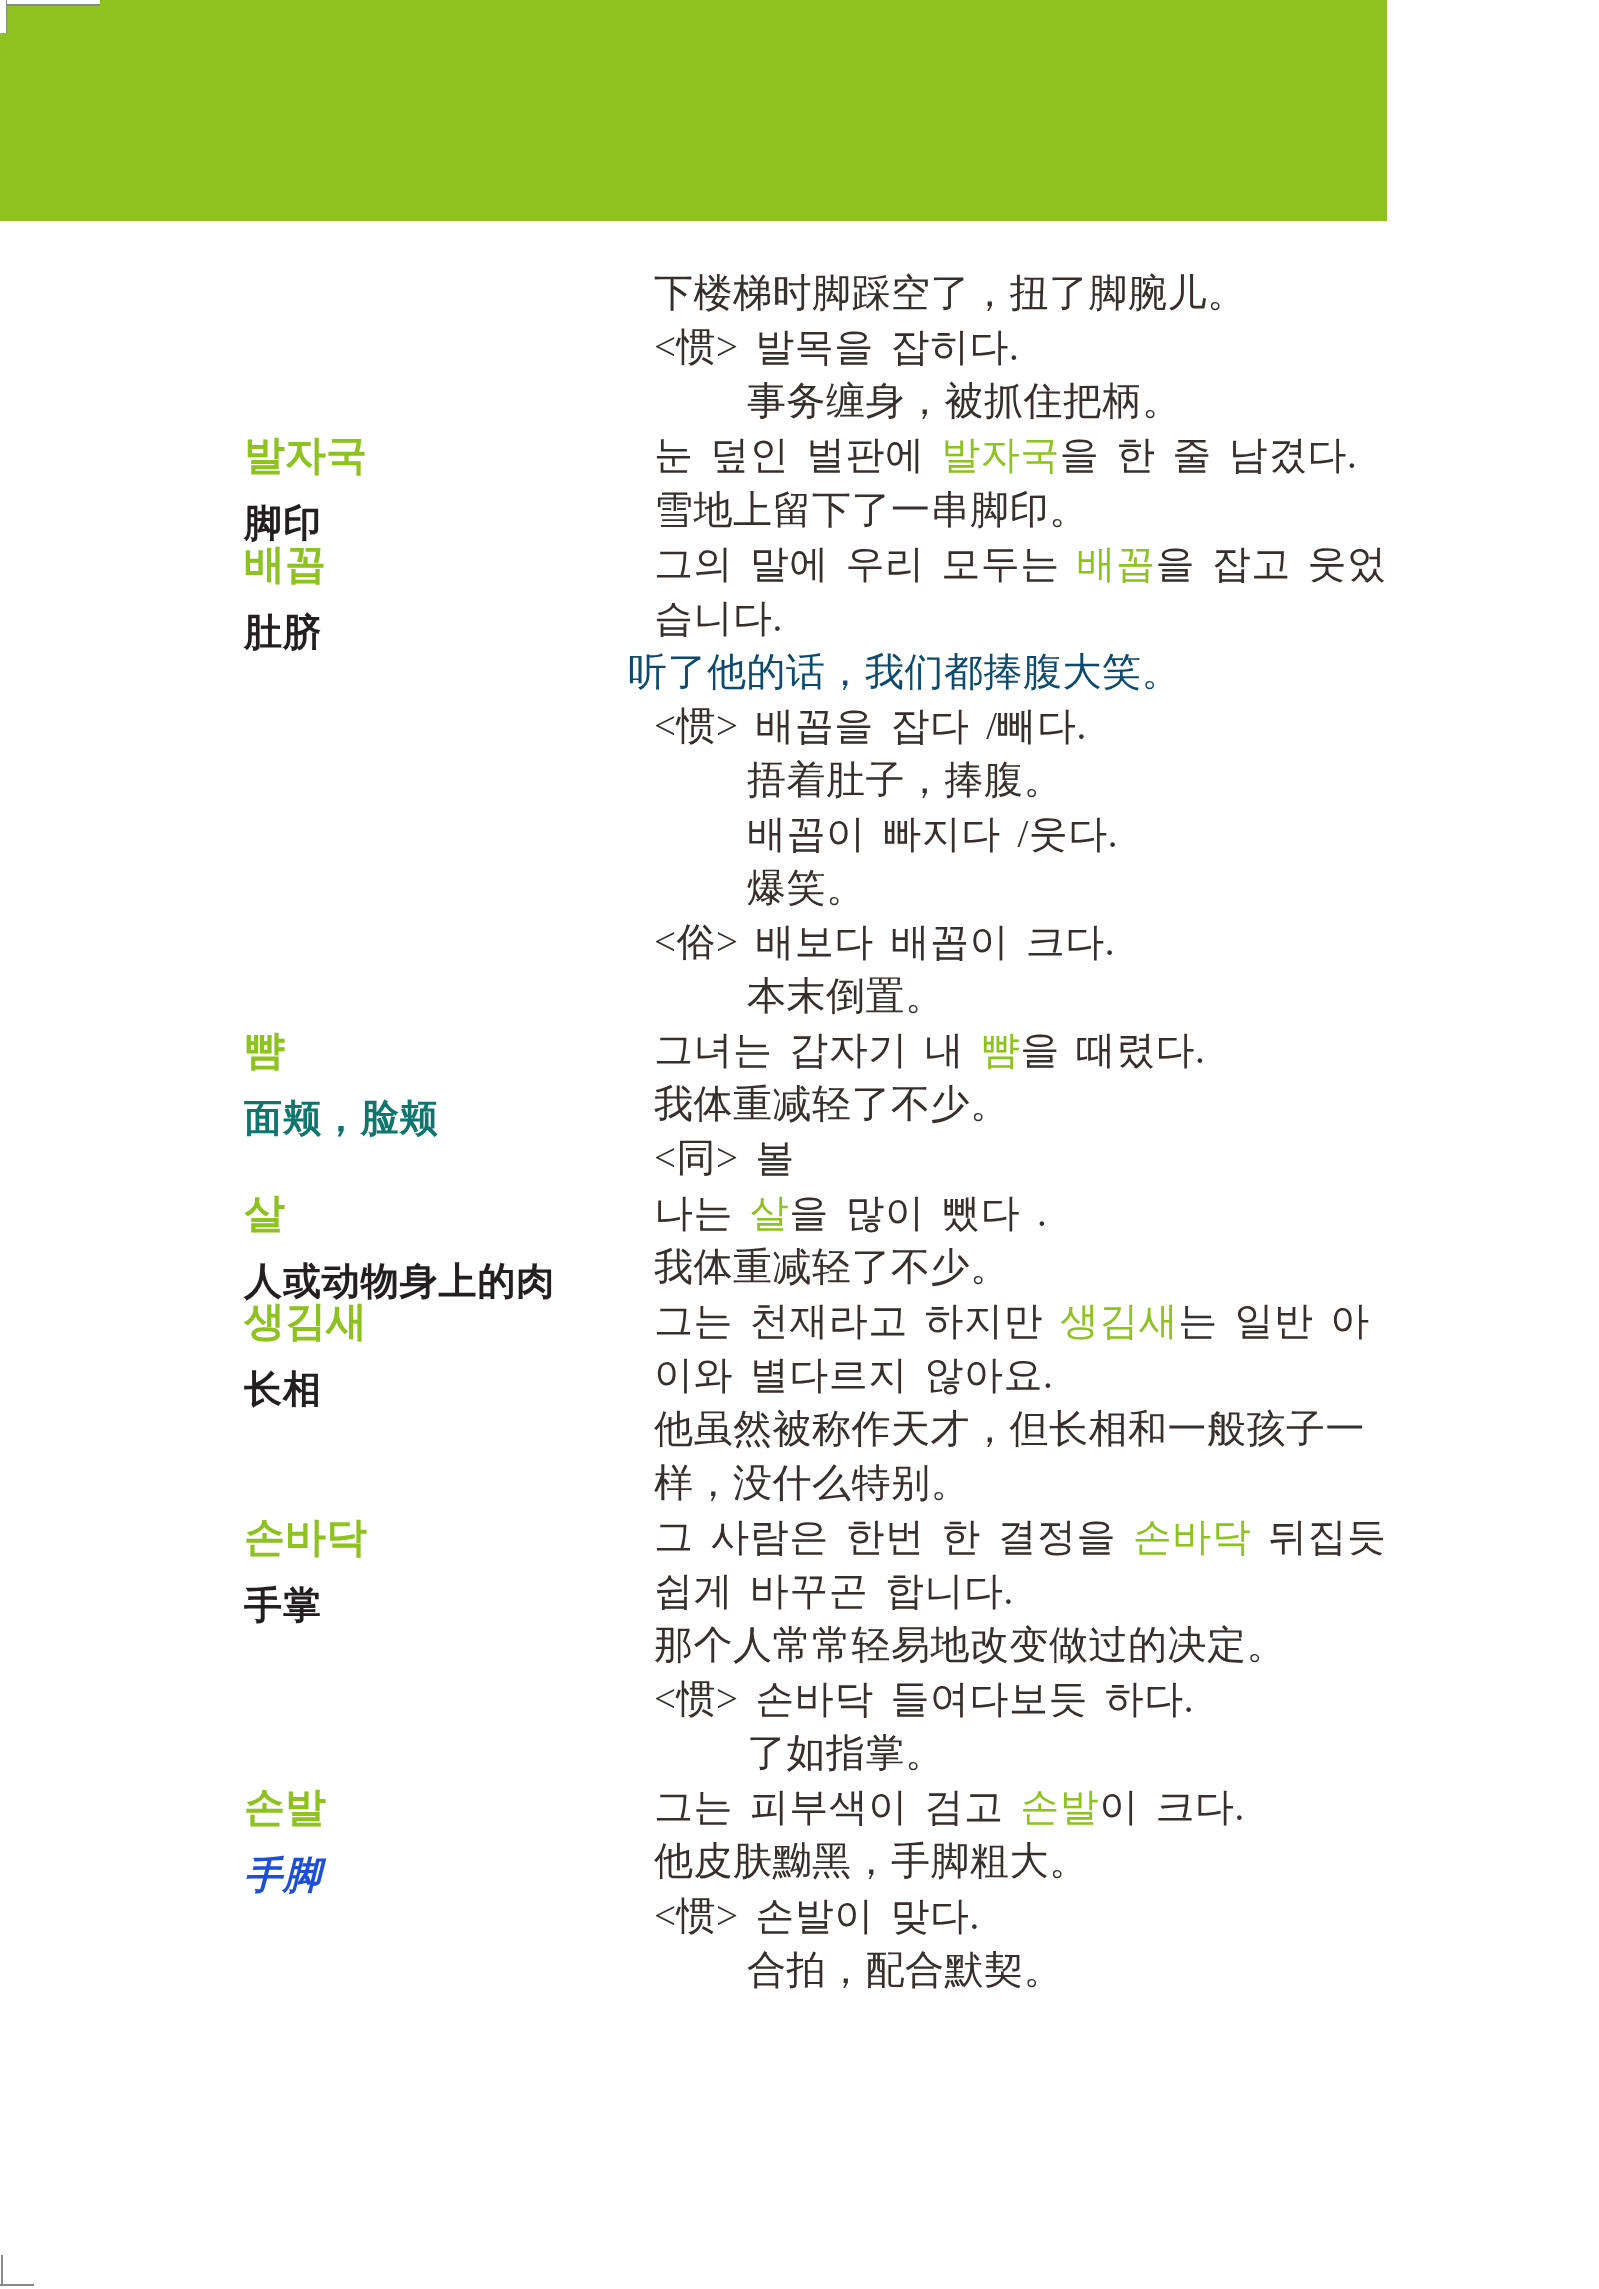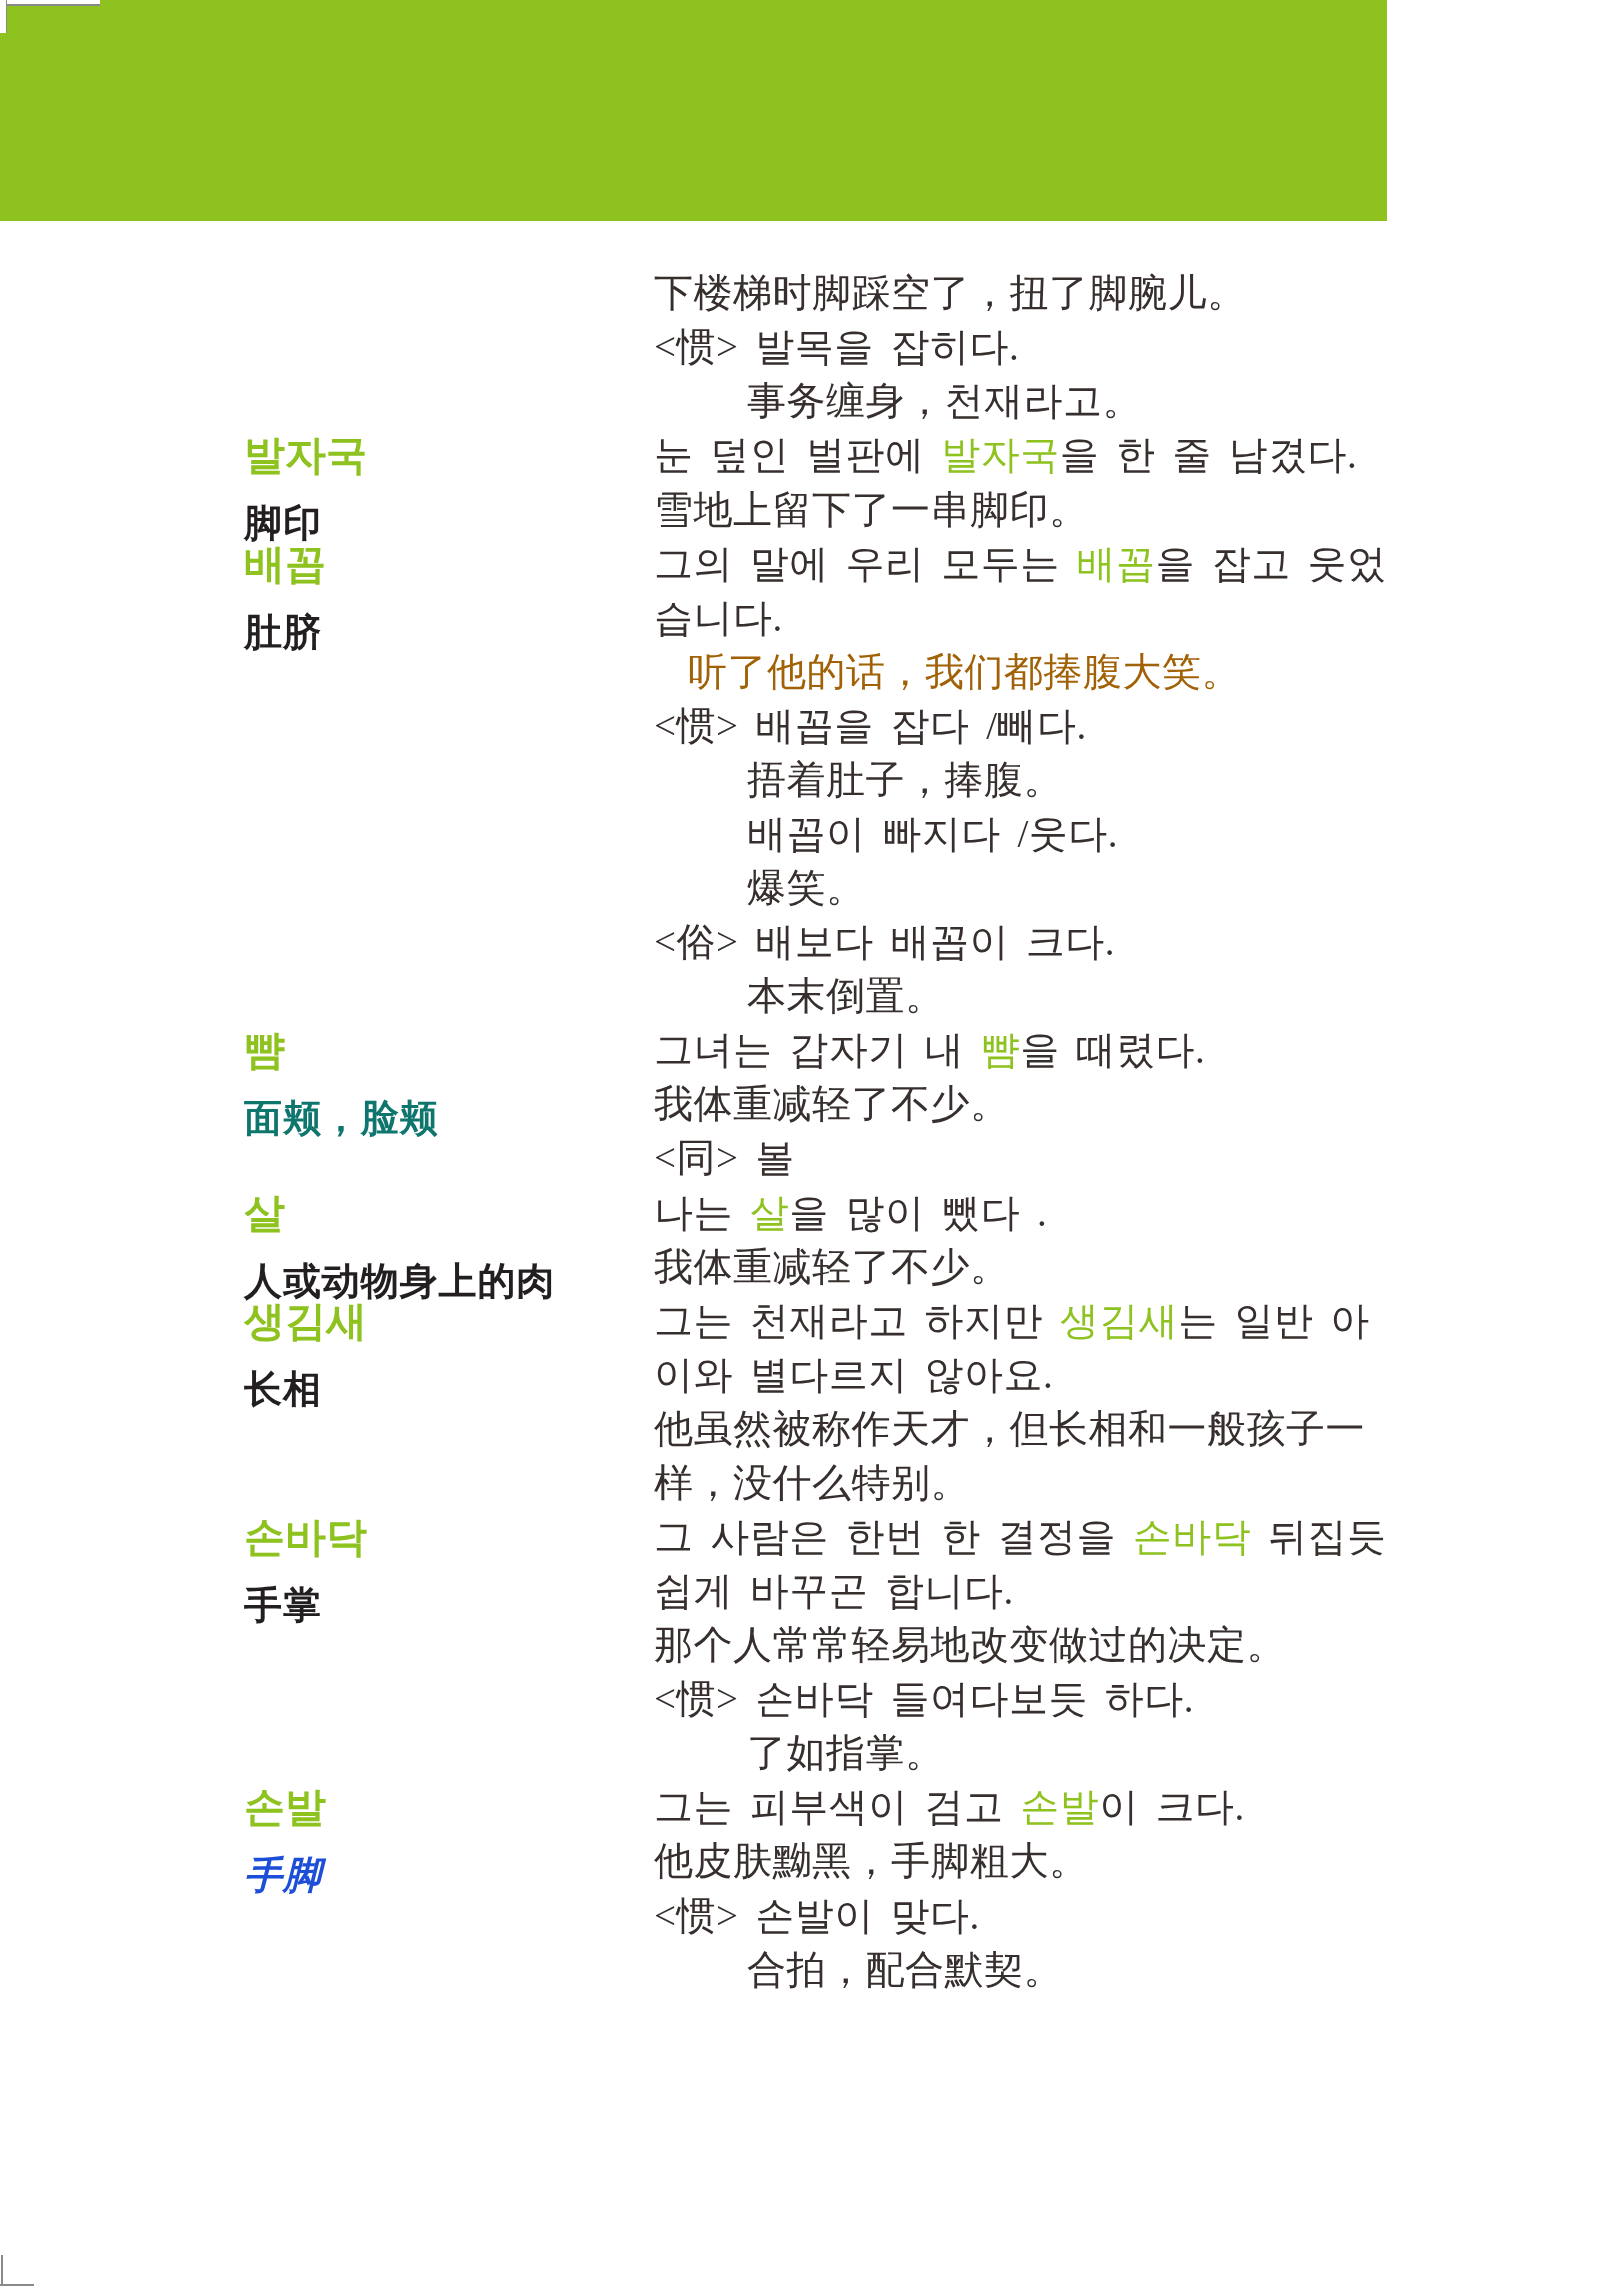--- a/index.html
+++ b/index.html
@@ -60,26 +60,26 @@
     <div class="mark-line" style="left:0;top:2284px;width:34px;height:1.9px;"></div>
   </div>
   <div class="mark">
     <div class="mark-line" style="left:1565px;top:2273px;width:34px;height:1.9px;"></div>
     <div class="mark-line" style="left:1595px;top:2273px;width:1.9px;height:16.7px;"></div>
   </div>
 
   <div id="content">
       <div class="bodyline zh" style="top: 266px; left: 654px; color: rgb(54, 47, 45);"><span>下楼梯时脚踩空了，扭了脚腕儿。</span></div>
       <div class="bodyline ko" style="top: 320px; left: 654px; color: rgb(54, 47, 45);"><span>&lt;惯&gt; 발목을 잡히다.</span></div>
-      <div class="bodyline zh" style="top: 374px; left: 747px; color: rgb(54, 47, 45);"><span>事务缠身，천재라고。</span></div>
+      <div class="bodyline zh" style="top: 374px; left: 747px; color: rgb(54, 47, 45);"><span>事务缠身，被抓住把柄。</span></div>
       <div class="bodyline ko" style="top: 428px; left: 654px; color: rgb(54, 47, 45);"><span>눈 덮인 벌판에 </span><span class="grn" style="color: rgb(141, 194, 31);">발자국</span><span>을 한 줄 남겼다.</span></div>
       <div class="bodyline zh" style="top: 483px; left: 654px; color: rgb(54, 47, 45);"><span>雪地上留下了一串脚印。</span></div>
       <div class="bodyline ko" style="top: 537px; left: 654px; color: rgb(54, 47, 45);"><span>그의 말에 우리 모두는 </span><span class="grn" style="color: rgb(141, 194, 31);">배꼽</span><span>을 잡고 웃었</span></div>
       <div class="bodyline ko" style="top: 591px; left: 654px; color: rgb(54, 47, 45);"><span>습니다.</span></div>
-      <div class="bodyline zh" style="top: 645px; left: 688px; color: #a16207; text-align: center;"><span>听了他的话，我们都捧腹大笑。</span></div>
+      <div class="bodyline zh" style="top: 645px; left: 628px; color: #0c4a6e; text-align: center;"><span>听了他的话，我们都捧腹大笑。</span></div>
       <div class="bodyline ko" style="top: 699px; left: 654px; color: rgb(54, 47, 45);"><span>&lt;惯&gt; 배꼽을 잡다 /빼다.</span></div>
       <div class="bodyline zh" style="top: 753px; left: 747px; color: rgb(54, 47, 45);"><span>捂着肚子，捧腹。</span></div>
       <div class="bodyline ko" style="top: 807px; left: 747px; color: rgb(54, 47, 45);"><span>배꼽이 빠지다 /웃다.</span></div>
       <div class="bodyline zh" style="top: 861px; left: 747px; color: rgb(54, 47, 45);"><span>爆笑。</span></div>
       <div class="bodyline ko" style="top: 915px; left: 654px; color: rgb(54, 47, 45);"><span>&lt;俗&gt; 배보다 배꼽이 크다.</span></div>
       <div class="bodyline zh" style="top: 969px; left: 747px; color: rgb(54, 47, 45); text-align: right;"><span>本末倒置。</span></div>
       <div class="bodyline ko" style="top: 1023px; left: 654px; color: rgb(54, 47, 45);"><span>그녀는 갑자기 내 </span><span class="grn" style="color: rgb(141, 194, 31);">뺨</span><span>을 때렸다.</span></div>
       <div class="bodyline zh" style="top: 1077px; left: 654px; color: rgb(54, 47, 45);"><span>我体重减轻了不少。</span></div>
       <div class="bodyline ko" style="top: 1131px; left: 654px; color: rgb(54, 47, 45);"><span>&lt;同&gt; 볼</span></div>
       <div class="bodyline ko" style="top: 1186px; left: 654px; color: rgb(54, 47, 45);"><span>나는 </span><span class="grn" style="color: rgb(141, 194, 31);">살</span><span>을 많이 뺐다 .</span></div>

